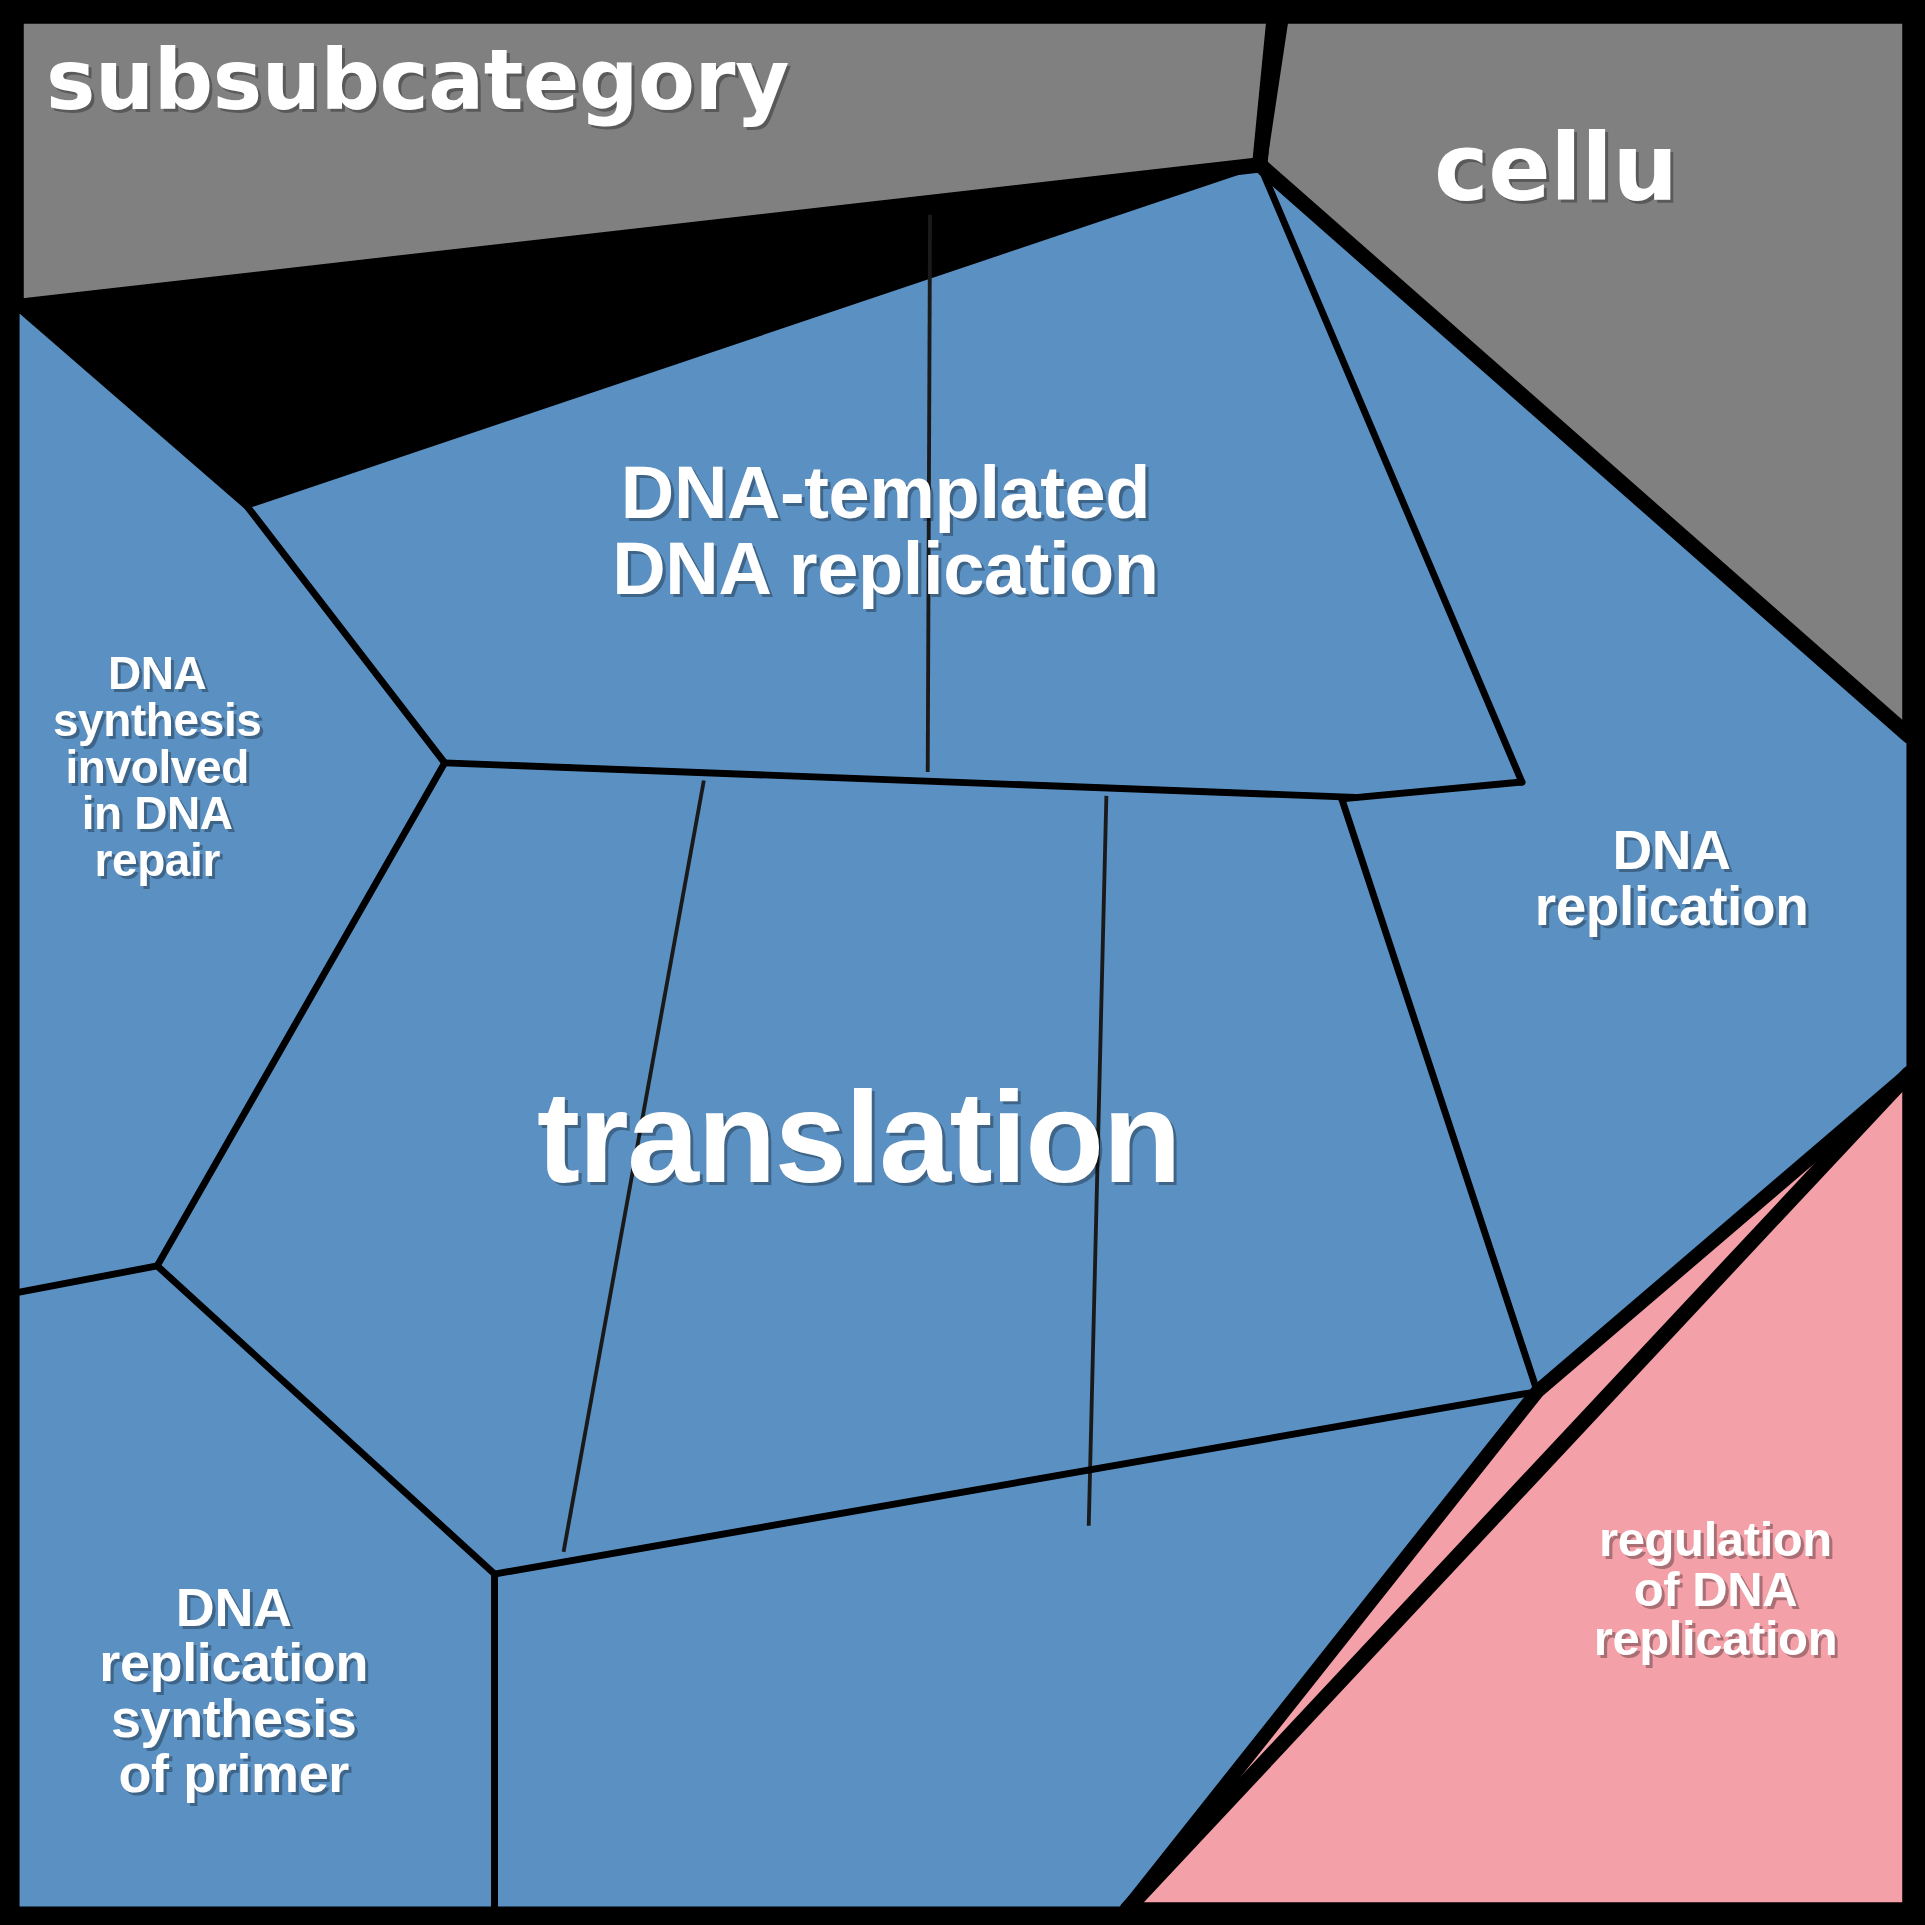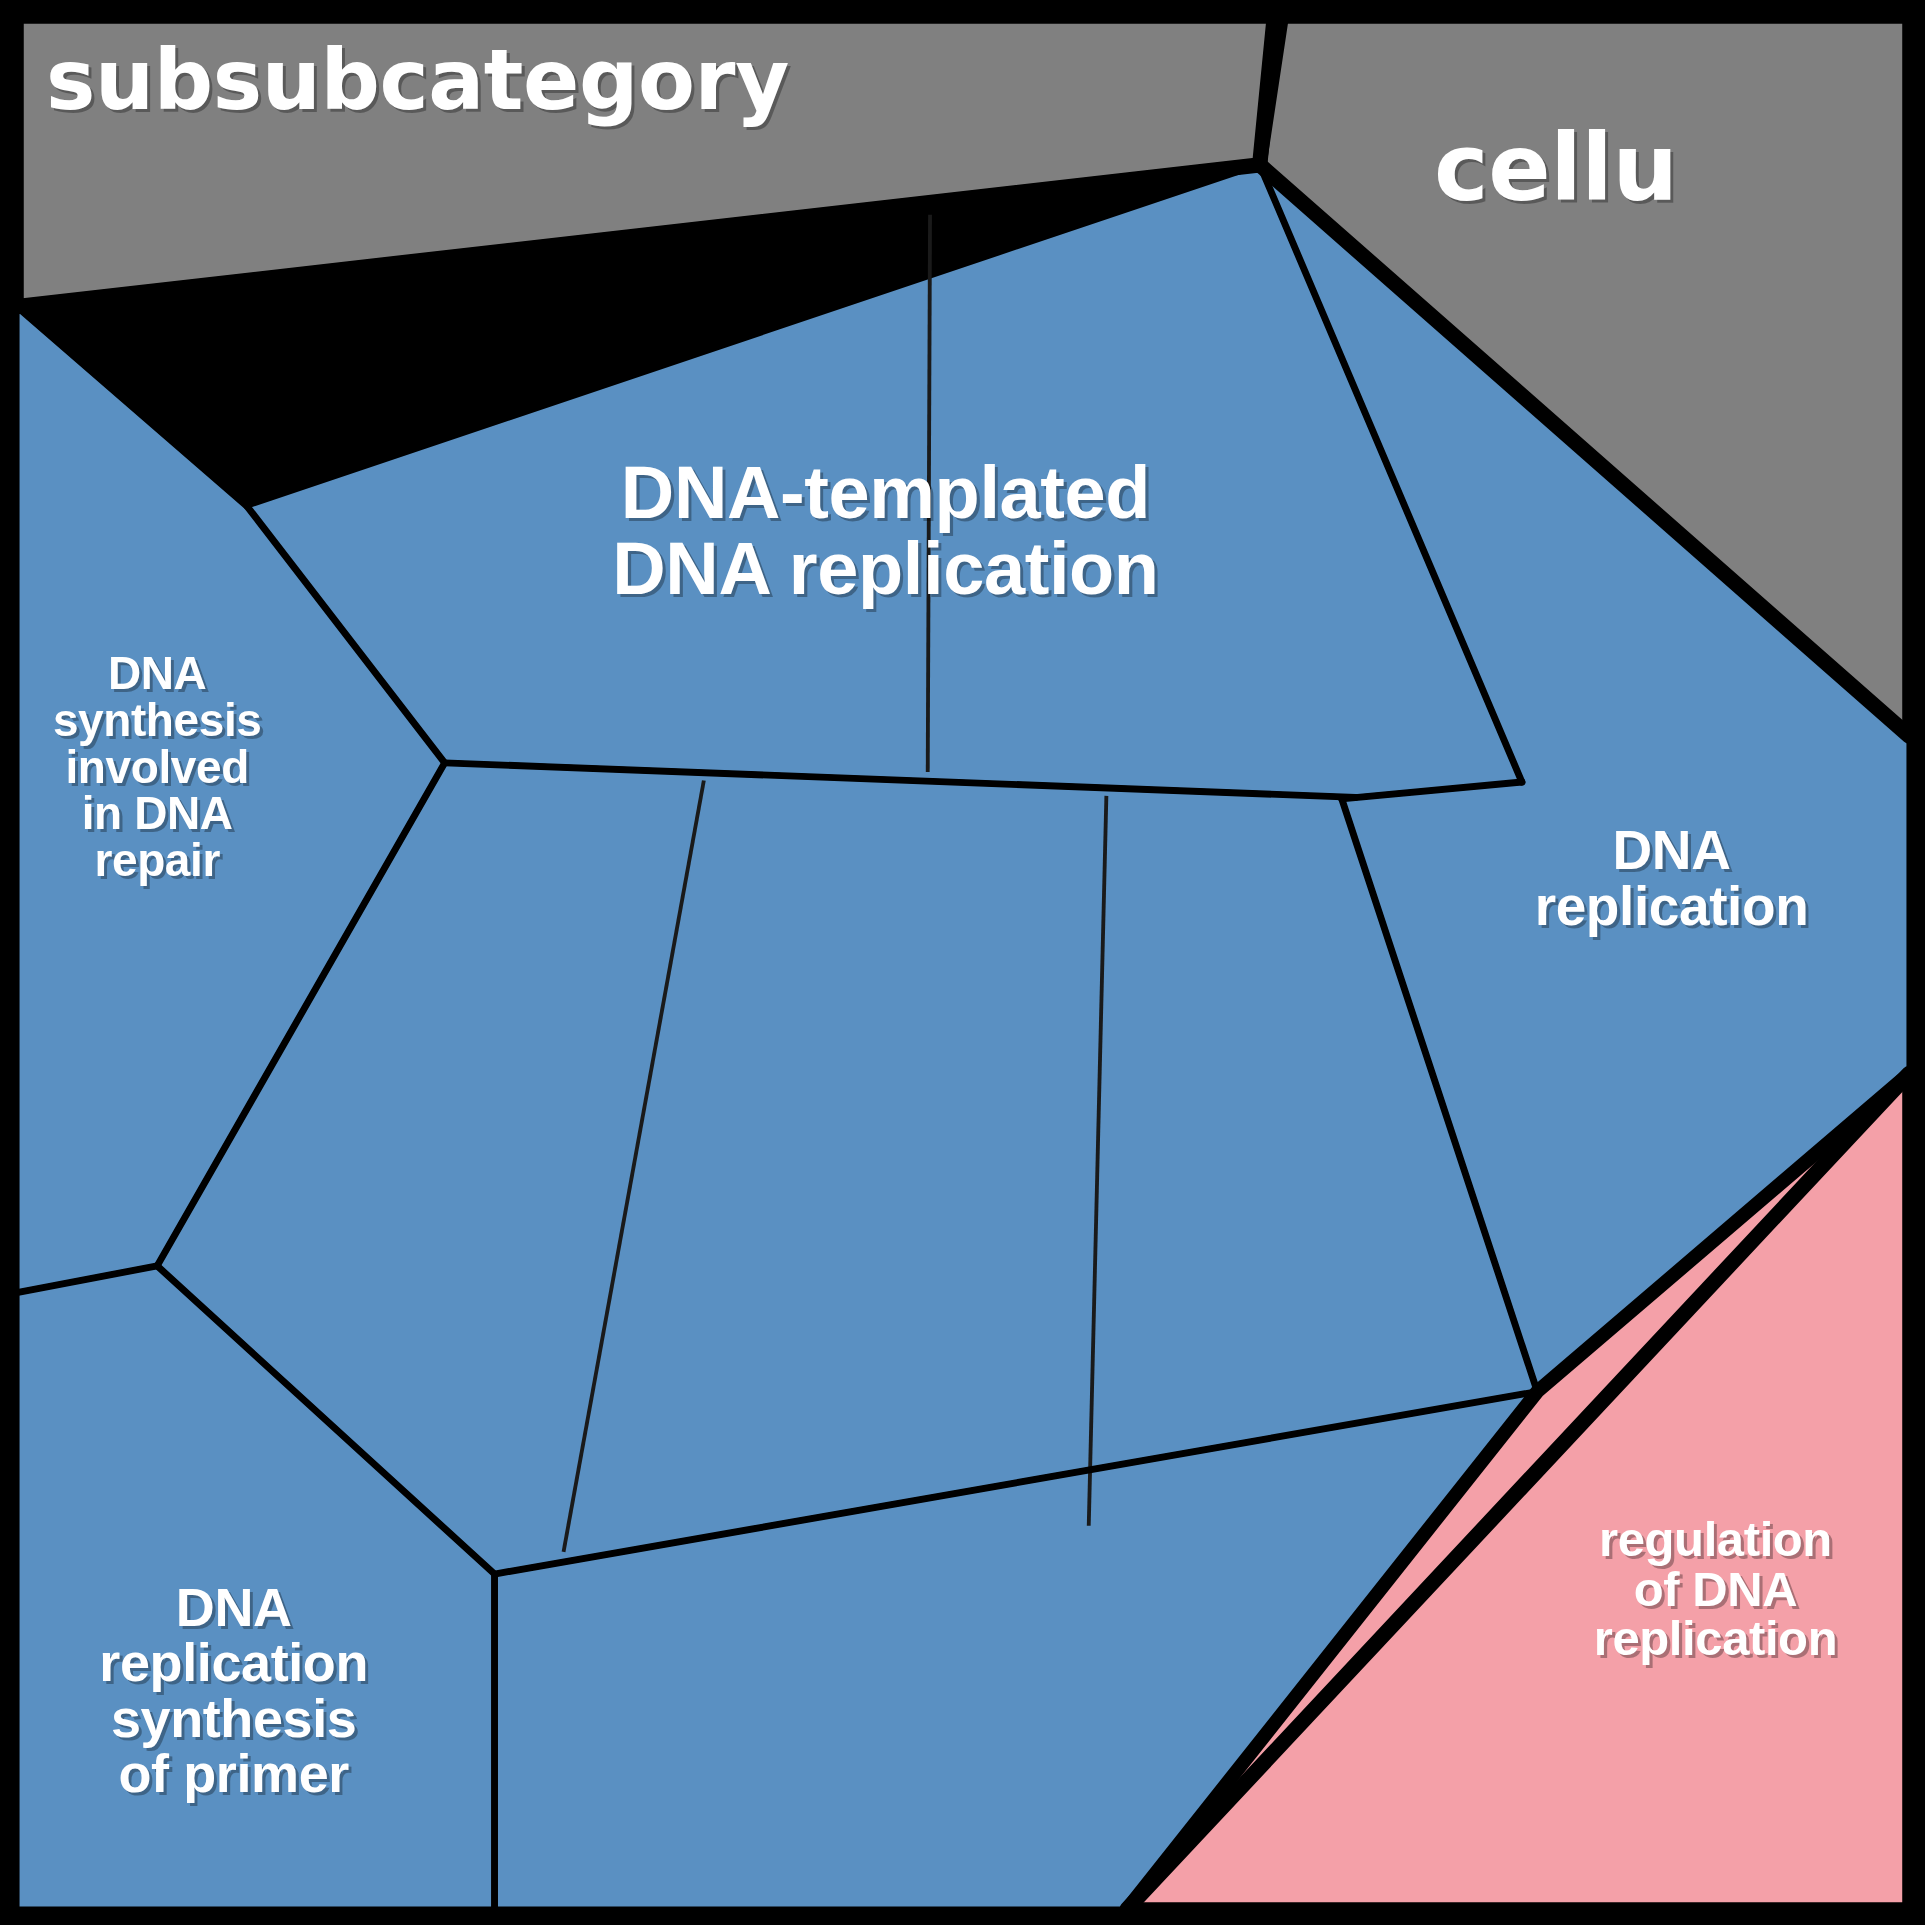--- a/index.html
+++ b/index.html
@@ -156,20 +156,21 @@
 
   <div class="cell-label lbl-dna-synth-repair">DNA
 synthesis
 involved
 in DNA
 repair</div>
 
   <div class="cell-label lbl-dna-replication-right">DNA
 replication</div>
 
+  <div class="cell-label lbl-translation">translation</div>
 
   <div class="cell-label lbl-dna-repl-primer">DNA
 replication
 synthesis
 of primer</div>
 
 
   <div class="cell-label lbl-reg-dna-repl">regulation
 of DNA
 replication</div>

